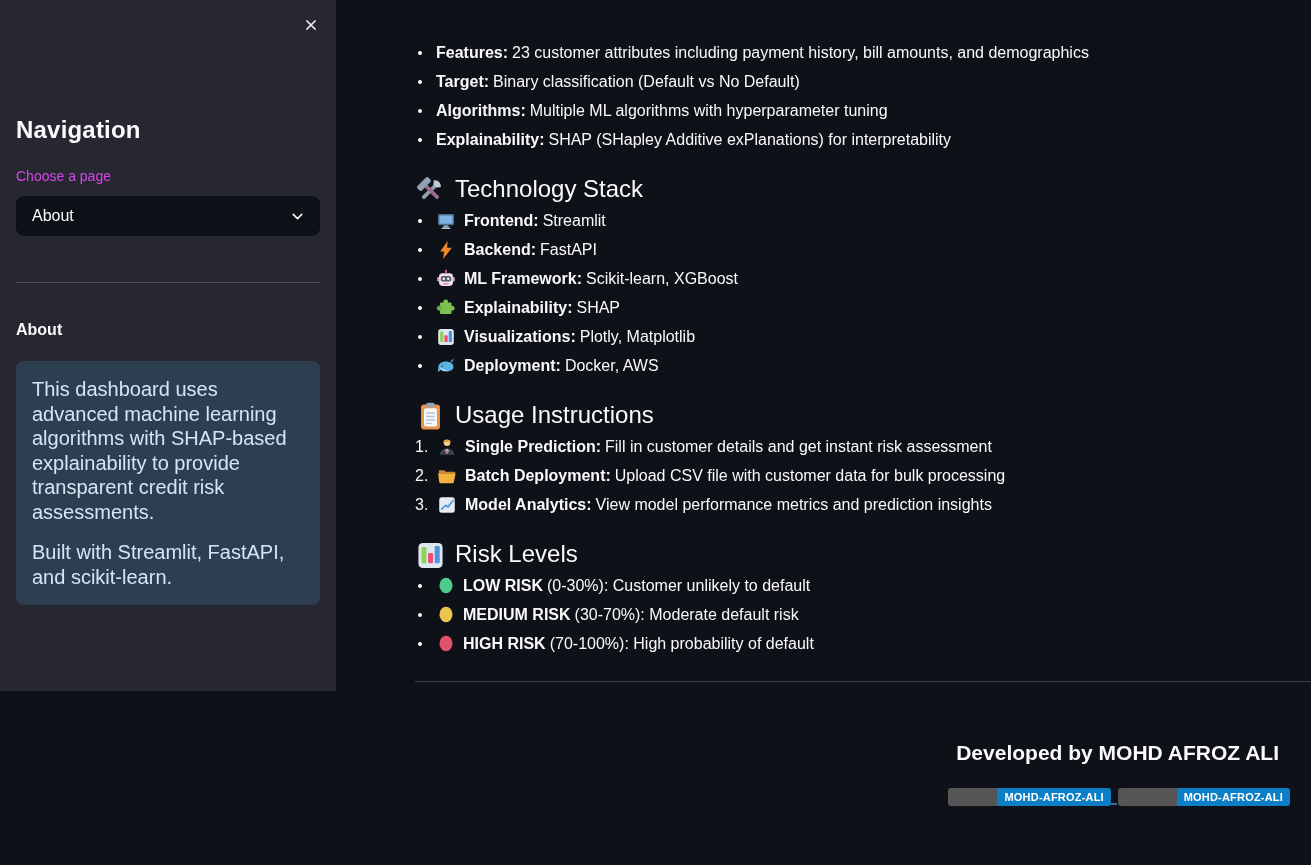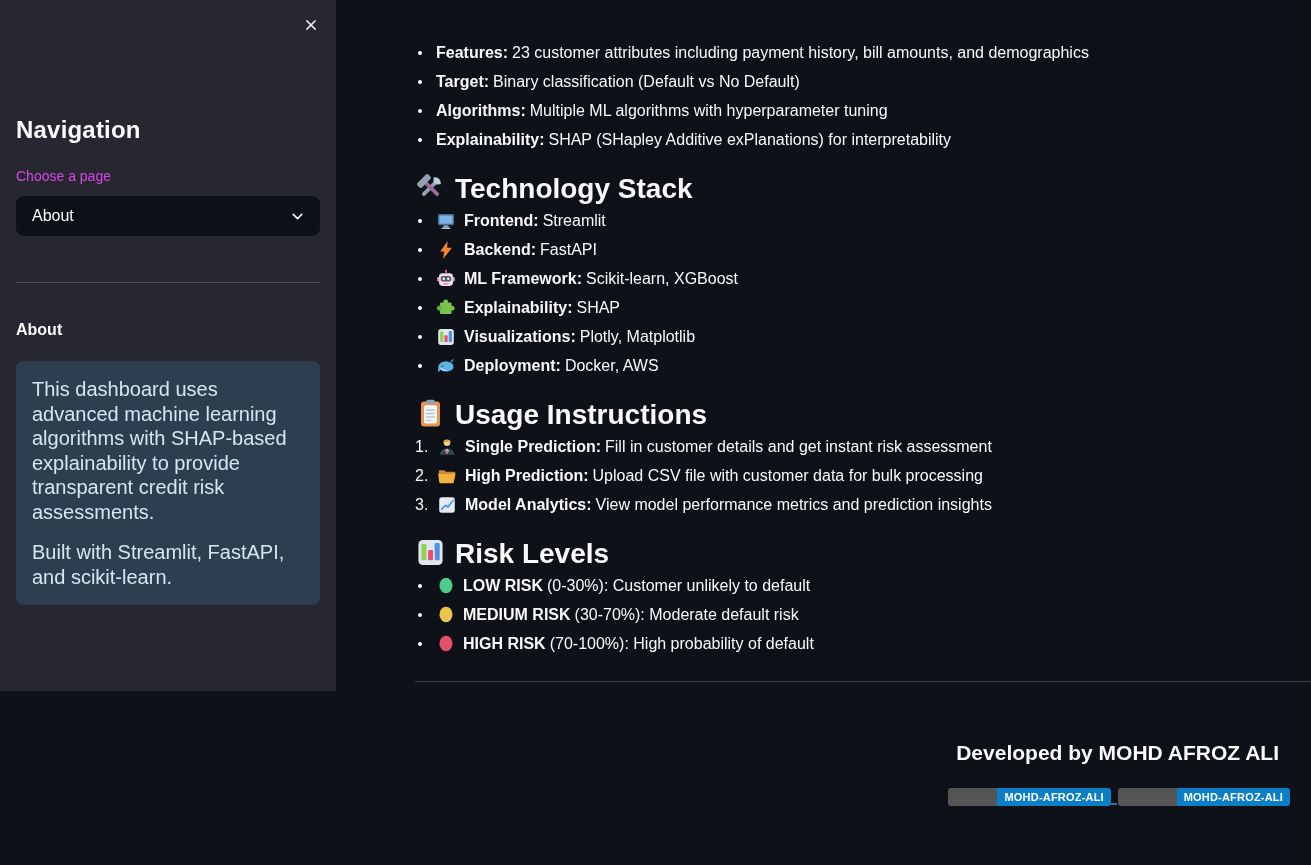--- a/index.html
+++ b/index.html
@@ -50,22 +50,22 @@
     counter-increment: step; content: counter(step) ".";
     flex:none; width:22px; font-size:16px; color:#fafafa;
   }
   .ico-sm { flex:none; width:20px; height:20px; margin-right:8px; display:inline-flex; }
   .ico-sm svg { width:100%; height:100%; }
   .ico-risk { flex:none; width:16px; height:19px; margin:0 9px 0 2px; display:inline-flex; }
   .ico-risk svg { width:100%; height:100%; }
   .lbl { font-weight:700; }
   .rest { margin-left:4px; }
   h3.sec {
-    display:flex; align-items:flex-start; gap:9px;
-    margin:18px 0 0; font-size:28px; line-height:34px; font-weight:700;
+    display:flex; align-items:flex-end; gap:9px;
+    margin:18px 0 0; font-size:24px; line-height:34px; font-weight:400;
   }
   .ico-lg { flex:none; width:31px; height:31px; display:inline-flex; }
   .ico-lg svg { width:100%; height:100%; }
   .m18 { margin-top:18px; }
   .m19 { margin-top:19px; }
   .m20 { margin-top:20px; }
   .main-divider { margin-top:23px; height:1px; background:#3c3f46; width:100%; }
   .credit {
     margin-top:59px; padding-right:32px; text-align:right;
     font-size:21px; line-height:24px; font-weight:700;
@@ -261,21 +261,21 @@
       <span class="lbl">Single Prediction:</span>
       <span class="rest">Fill in customer details and get instant risk assessment</span>
     </li>
     <li>
       <span class="ico-sm">
         <svg viewBox="0 0 36 36">
           <path d="M3.5 7.5h9.5l3 3H31a1.8 1.8 0 0 1 1.8 1.8V14H3.5Z" fill="#c98a33"></path>
           <path d="M2 13.5h31.6L30 29.5a2.2 2.2 0 0 1-2.1 1.7H6.3a2.2 2.2 0 0 1-2.2-1.8Z" fill="#f3b13f"></path>
         </svg>
       </span>
-      <span class="lbl">High Prediction:</span>
+      <span class="lbl">Batch Deployment:</span>
       <span class="rest">Upload CSV file with customer data for bulk processing</span>
     </li>
     <li>
       <span class="ico-sm">
         <svg viewBox="0 0 36 36">
           <rect x="4" y="4" width="28" height="28" rx="4.5" fill="#e4ebf1"></rect>
           <path d="M8.5 25.5l6.8-7l4.6 3.2l7-9.5" stroke="#4f92e0" stroke-width="3" fill="none" stroke-linecap="round" stroke-linejoin="round"></path>
           <path d="M27 10l3.8-2.5l-.7 4.7Z" fill="#4f92e0"></path>
         </svg>
       </span>

